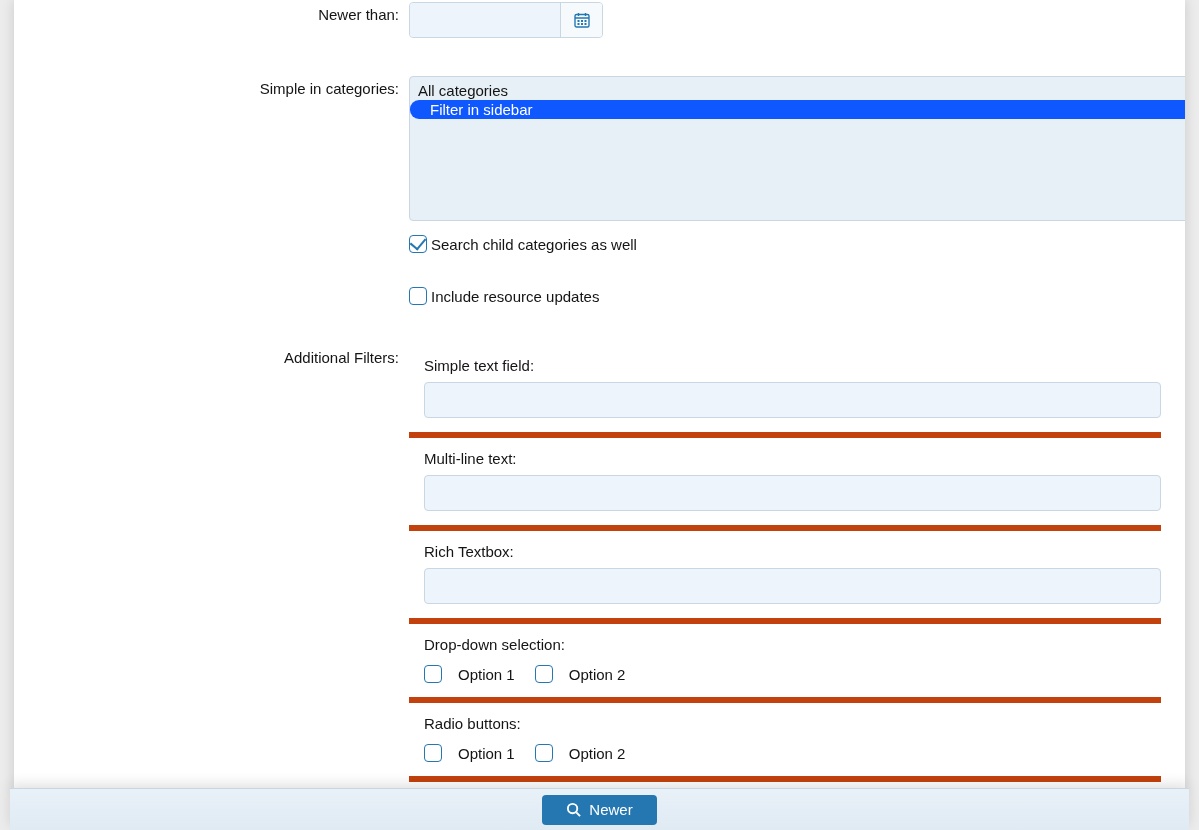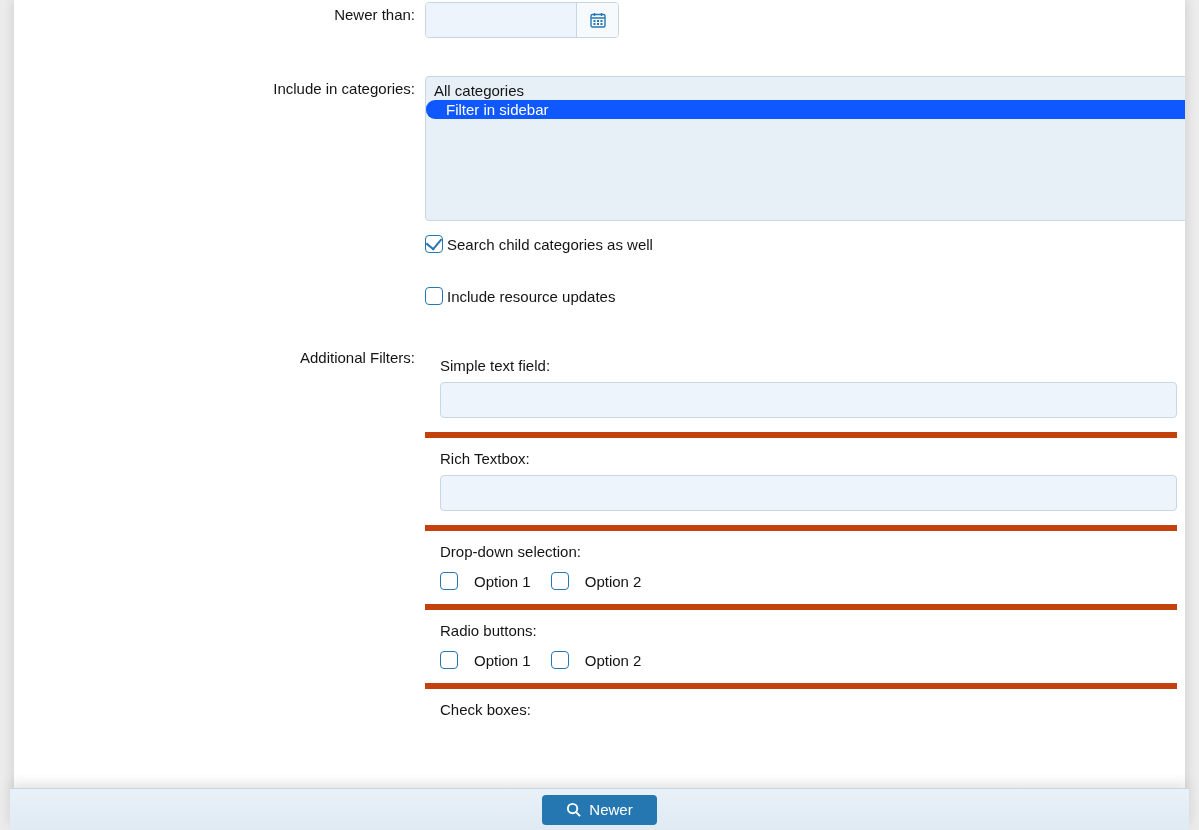--- a/index.html
+++ b/index.html
@@ -25,21 +25,21 @@
     bottom: 42px;
     background: #ffffff;
     box-shadow: 0 0 12px rgba(0,0,0,0.15);
     overflow: hidden;
   }
   .form {
     padding: 0;
   }
   .form-row {
     display: flex;
-    padding: 6px 16px;
+    padding: 6px 0;
   }
   .label-col {
     width: 395px;
     flex: 0 0 395px;
     text-align: right;
     padding-right: 10px;
     padding-top: 4px;
     color: #141414;
   }
   .field-col {
@@ -210,21 +210,21 @@
                   <rect x="7" y="11" width="2" height="2"></rect>
                   <rect x="10.5" y="11" width="2" height="2"></rect>
               </svg>
             </button>
           </span>
         </div>
       </div>
 
       <div class="form-row" style="margin-top:26px;">
         <div class="label-col">
-          <span>Include in categories:</span>
+          <span>Simple in categories:</span>
         </div>
         <div class="field-col">
           <div class="listbox" id="cat-listbox">
               <div class="listbox-item depth-0">All categories</div>
               <div class="listbox-item depth-1 selected">Filter in sidebar</div>
             </div>
 
           <label class="checkbox-line">
             <input type="checkbox" class="cb" id="child-cb" checked="" style="">
             <span>Search child categories as well</span>
@@ -242,20 +242,24 @@
           <span>Additional Filters:</span>
         </div>
         <div class="field-col">
           <div class="filters-block">
 
             <div class="filter-section">
               <span class="filter-label">Simple text field:</span>
               <input class="text-input" value="" style="">
             </div>
 
+            <div class="filter-section">
+              <span class="filter-label">Multi-line text:</span>
+              <input class="text-input" value="" style="">
+            </div>
 
             <div class="filter-section">
               <span class="filter-label">Rich Textbox:</span>
               <input class="text-input" value="" style="">
             </div>
 
             <div class="filter-section">
               <span class="filter-label">Drop-down selection:</span>
               <div class="opts-row" id="dropdown-opts">
                   <label class="opt">

